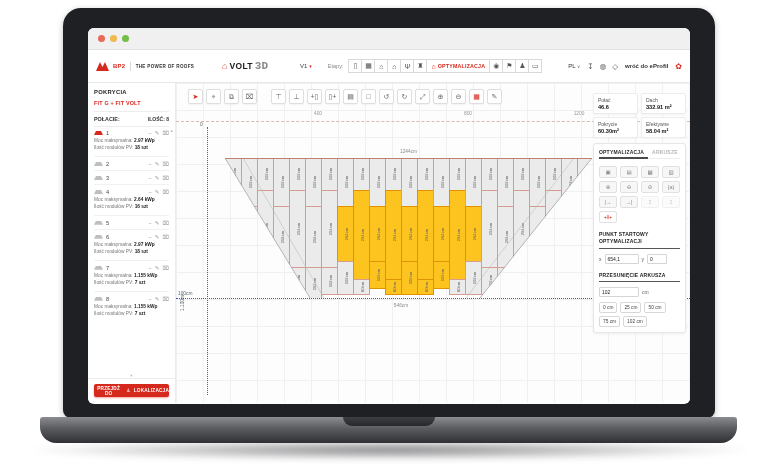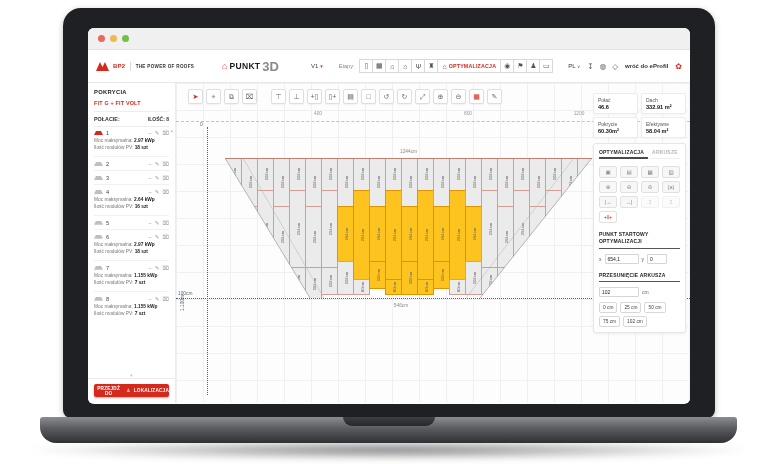--- a/index.html
+++ b/index.html
@@ -30,21 +30,21 @@
   
   #appbar { height:33px; border-bottom:1px solid #e8e8e8; display:flex; align-items:center;
     padding:0 8px; gap:6px; background:#fff; }
   .brand-wrap { display:flex; align-items:center; gap:4px; }
   .brand-txt { color:#d6291e; font-weight:bold; font-size:6px; letter-spacing:.2px; }
   .brand-sep { color:#cccccc; font-size:9px; font-weight:300; }
   .tagline { font-size:4.6px; font-weight:bold; color:#333; letter-spacing:.3px; }
   .roof3d { display:flex; align-items:center; gap:2px; margin-left:22px; }
   .roof-icon { color:#d6291e; font-size:9px; line-height:1; }
   .roof3d-b { font-size:8.5px; font-weight:bold; color:#1a1a1a; letter-spacing:.3px; }
-  .roof3d-l { font-size:13px; font-weight:bold; color:#8a8a8a; }
+  .roof3d-l { font-size:11px; font-weight:bold; color:#8a8a8a;font-family:Liberation Mono, monospace; }
   .ver-wrap { display:flex; align-items:center; gap:2px; margin-left:26px; font-size:6px; color:#444; }
   .ver-caret { color:#d6291e; font-size:5px; }
   .etapy-label { font-size:5.5px; color:#888; margin-left:10px; }
   .icon-group { display:flex; }
   .tb-btn { width:14px; height:14px; border:1px solid #d9d9d9; margin-left:-1px; background:#fff;
     display:flex; align-items:center; justify-content:center; font-size:7px; color:#555; }
   .tb-btn.wide { width:auto; padding:0 4px; gap:2px; }
   .tb-btn .red { color:#d6291e; }
   .opt-label { font-size:5.3px; font-weight:bold; color:#d6291e; letter-spacing:.2px; }
   .appbar-right { margin-left:auto; display:flex; align-items:center; gap:7px; }
@@ -169,21 +169,21 @@
         <svg width="13" height="9" viewBox="0 0 13 9">
           <polygon points="0,9 4,0 6.5,5 9,0 13,9" fill="#d6291e"></polygon>
         </svg>
         <span class="brand-txt">BP2</span>
         <span class="brand-sep">|</span>
         <span class="tagline">THE POWER OF ROOFS</span>
       </div>
 
       <div class="roof3d">
         <span class="roof-icon">⌂</span>
-        <span class="roof3d-b">PUNKT</span>
+        <span class="roof3d-b">VOLT</span>
         <span class="roof3d-l">3D</span>
       </div>
 
       <div class="ver-wrap">
         <span>V1</span>
         <span class="ver-caret">▾</span>
       </div>
 
       <span class="etapy-label">Etapy:</span>
 

